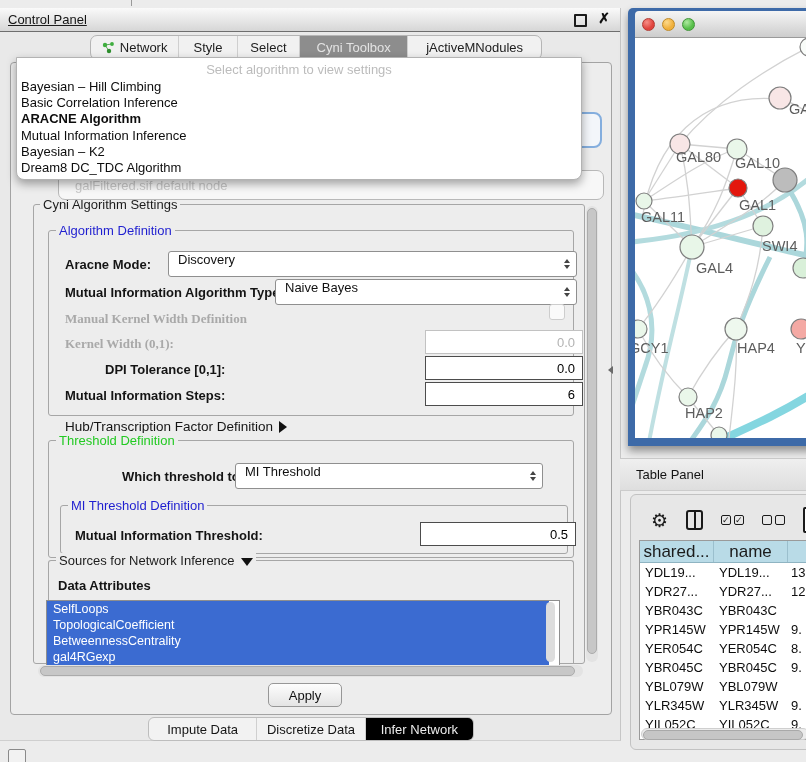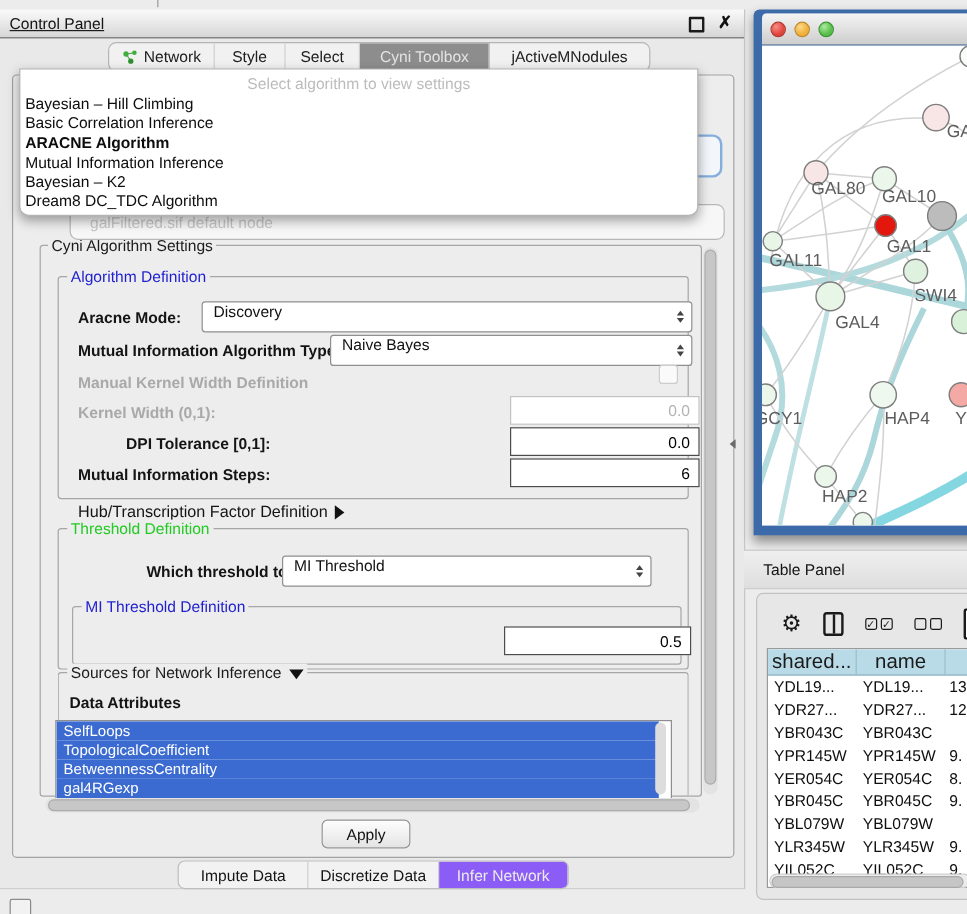--- a/index.html
+++ b/index.html
@@ -46,21 +46,21 @@
             border:1px solid #b8b8b8;border-radius:7px;z-index:5;
             font-size:13px;color:#c7c7c7;display:flex;align-items:center;padding-left:16px;}
 
   
   .grp{position:absolute;border:1px solid #a6a6a6;border-radius:3px;}
   .gt{position:absolute;background:#ededed;padding:0 3px;font-size:13px;white-space:nowrap;}
   .gt.blue{color:#1f1fd0;}
   .gt.green{color:#23ca23;}
 
   .lbl{position:absolute;font-size:13px;font-weight:bold;color:#141414;white-space:nowrap;}
-  .lbl.dis{color:#a9a9a9;}
+  .lbl.dis{color:#a9a9a9;font-family:Liberation Serif, serif;}
 
   .combo{position:absolute;background:#fff;border:1px solid #8f8f8f;border-radius:3px;
          font-size:13px;display:flex;padding-left:9px;color:#111;}
   .spin{position:absolute;right:6px;top:50%;transform:translateY(-50%);
         display:flex;flex-direction:column;gap:2px;align-items:center;}
   .spin .up{width:0;height:0;border-left:3.5px solid transparent;border-right:3.5px solid transparent;
             border-bottom:4px solid #444;}
   .spin .dn{width:0;height:0;border-left:3.5px solid transparent;border-right:3.5px solid transparent;
             border-top:4px solid #444;}
 
@@ -95,21 +95,21 @@
 
   #apply-btn{left:268px;top:675px;width:72px;height:22px;border:1px solid #979797;border-radius:5px;
              background:linear-gradient(#fdfdfd,#e4e4e4);font-size:13px;display:flex;
              align-items:center;justify-content:center;color:#111;}
 
   #bottom-tabs{left:148px;top:709px;width:324px;height:22px;background:#f2f2f2;
                border:1px solid #bdbdbd;border-radius:6px;display:flex;overflow:hidden;}
   .btab{display:flex;align-items:center;justify-content:center;font-size:13px;
         border-right:1px solid #cfcfcf;color:#151515;white-space:nowrap;flex:1;}
   .btab:last-child{border-right:none;}
-  .btab.sel{background:#8b5cf6;color:#ececec;}
+  .btab.sel{background:#000000;color:#ececec;}
 
   #corner-icon{left:8px;top:749px;width:16px;height:13px;background:#f2f2f2;
                border:1px solid #8a8a8a;border-radius:2px;}
   #splitter-arrow{left:608px;top:366px;width:0;height:0;border-top:4px solid transparent;
                   border-bottom:4px solid transparent;border-right:5px solid #6a6a6a;}
   #top-strip-line{left:131px;top:0;width:1px;height:6px;background:#9a9a9a;}
 
   
   #net-window{left:628px;top:8px;width:190px;height:438px;background:#3d6aa8;
               border-radius:5px 0 0 0;box-shadow:0 5px 9px rgba(0,0,0,.4);}
@@ -263,20 +263,21 @@
       <span>MI Threshold</span>
       <span class="spin">
           <span class="up"></span>
           <span class="dn"></span>
         </span>
     </div>
 
     <div class="grp" style="left:60px;top:497px;width:506px;height:47px;"></div>
     <span class="gt blue" style="left:68px;top:490px;">MI Threshold Definition</span>
 
+    <span class="lbl" style="left:75px;top:520px;">Mutual Information Threshold:</span>
     <div class="field" style="left:420px;top:514px;width:140px;height:22px;">
       <span>0.5</span>
     </div>
 
     <div class="grp" style="left:48px;top:552px;width:524px;height:102px;border-bottom:none;border-radius:3px 3px 0 0;"></div>
     <span class="gt" style="left:56px;top:545px;">
       <span>Sources for Network Inference</span><span class="tri-down"></span>
     </span>
     <span class="lbl" style="left:58px;top:570px;">Data Attributes</span>
     <div class="abs" id="attr-list">

